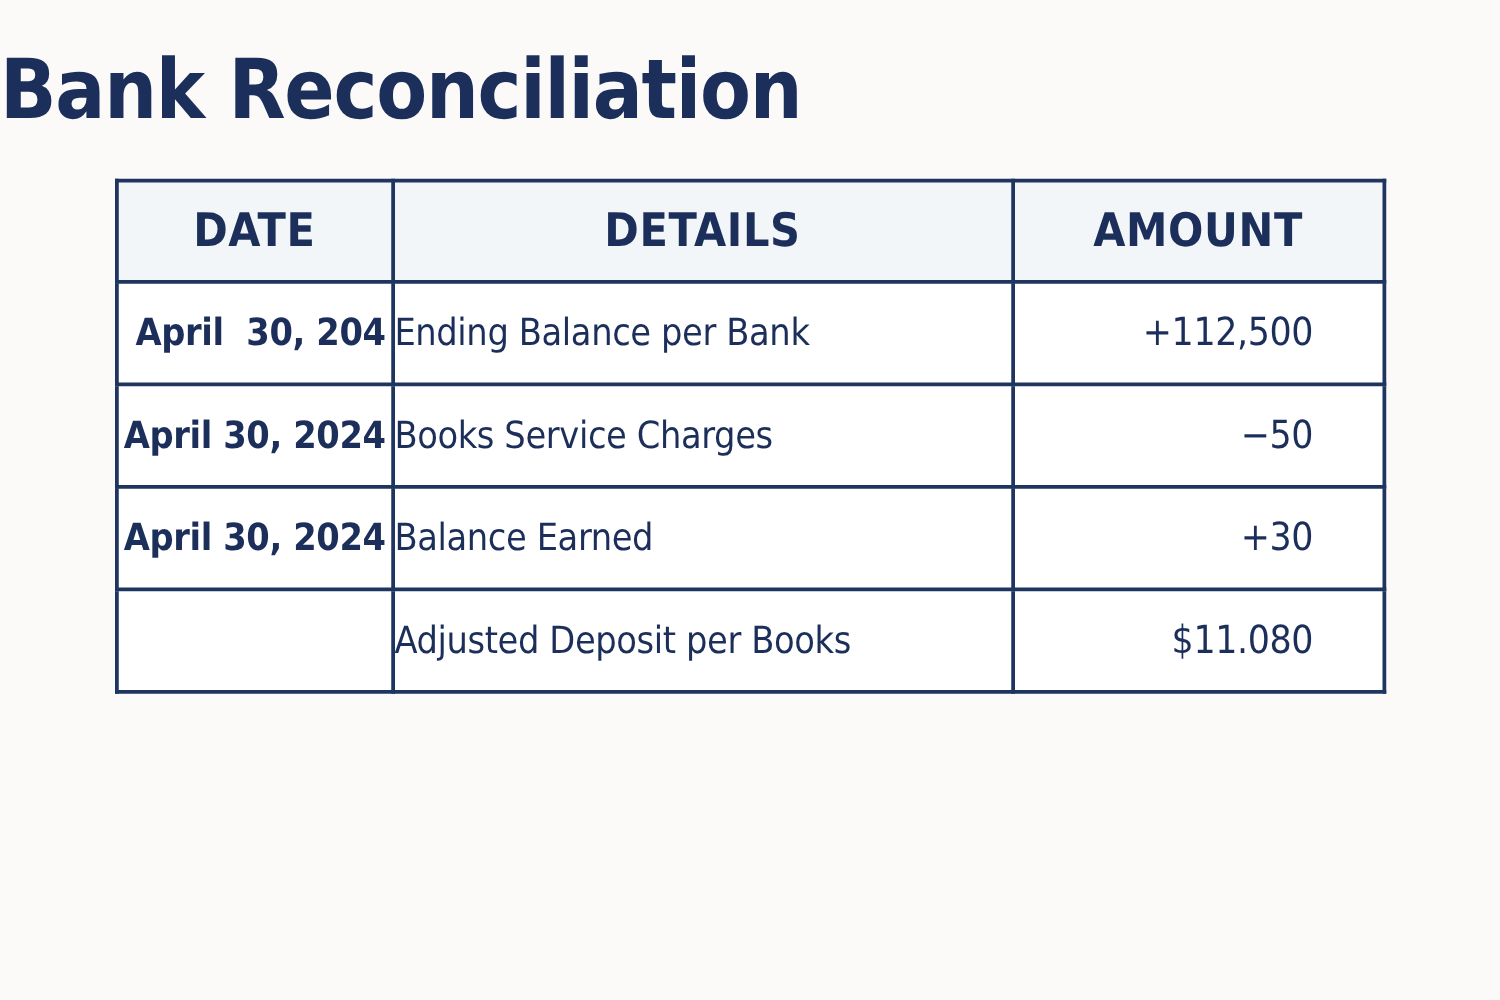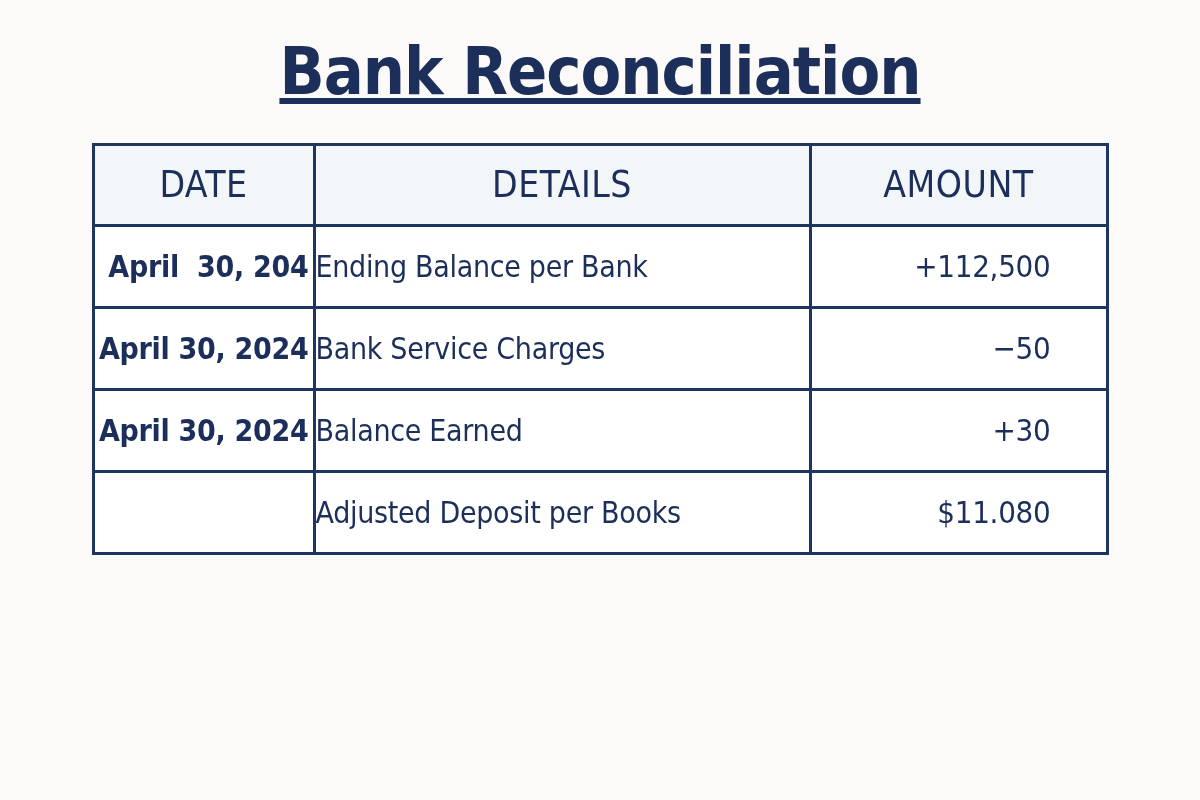--- a/index.html
+++ b/index.html
@@ -15,47 +15,46 @@
     background: var(--page-bg);
     font-family: "DejaVu Sans", "Liberation Sans", sans-serif;
     font-stretch: condensed;
     overflow: hidden;
   }
   .page {
     width: 1200px; height: 800px;
     padding-top: 36px;
   }
   .title {
-    text-align: center;
+    text-align: left;
     font-size: 66px;
     font-weight: 700;
     letter-spacing: -1px;
     color: var(--navy);
     line-height: 1.1;
-    text-decoration: underline;
   }
   table.recon {
     width: 1014px;
     margin: 34px auto 0 auto;
     border-collapse: collapse;
     table-layout: fixed;
     background: var(--cell-bg);
   }
   col.c-date    { width: 221px; }
   col.c-details { width: 496px; }
   col.c-amount  { width: 297px; }
   th, td {
     border: 3px solid var(--border);
     color: var(--navy);
   }
   th {
     height: 81px;
     background: var(--header-bg);
     font-size: 37px;
-    font-weight: 400;
+    font-weight: 700;
     letter-spacing: 0.5px;
     text-align: center;
     vertical-align: middle;
   }
   td {
     height: 82px;
     font-size: 30px;
     font-weight: 500;
     letter-spacing: -0.3px;
     vertical-align: middle;
@@ -97,21 +96,21 @@
       </tr>
     </thead>
     <tbody>
       <tr>
         <td class="date">April  30, 204</td>
         <td class="details">Ending Balance per Bank</td>
         <td class="amount">+112,500</td>
       </tr>
       <tr>
         <td class="date">April 30, 2024</td>
-        <td class="details">Bank Service Charges</td>
+        <td class="details">Books Service Charges</td>
         <td class="amount">−50</td>
       </tr>
       <tr>
         <td class="date">April 30, 2024</td>
         <td class="details">Balance Earned</td>
         <td class="amount">+30</td>
       </tr>
       <tr>
         <td class="date"></td>
         <td class="details">Adjusted Deposit per Books</td>

